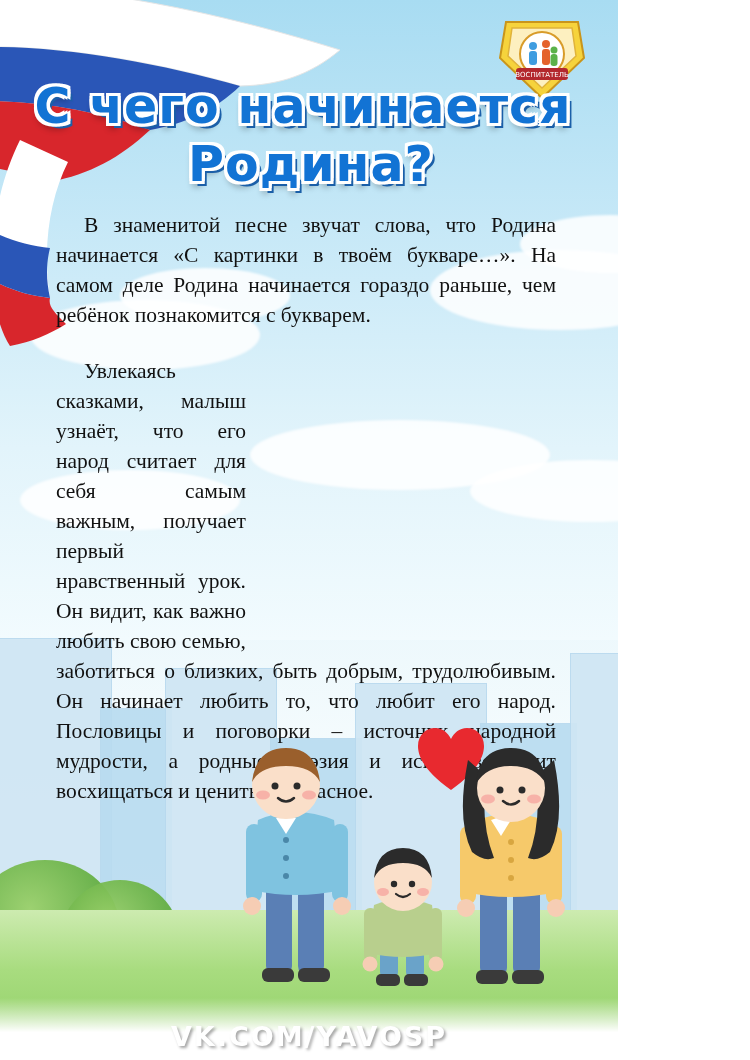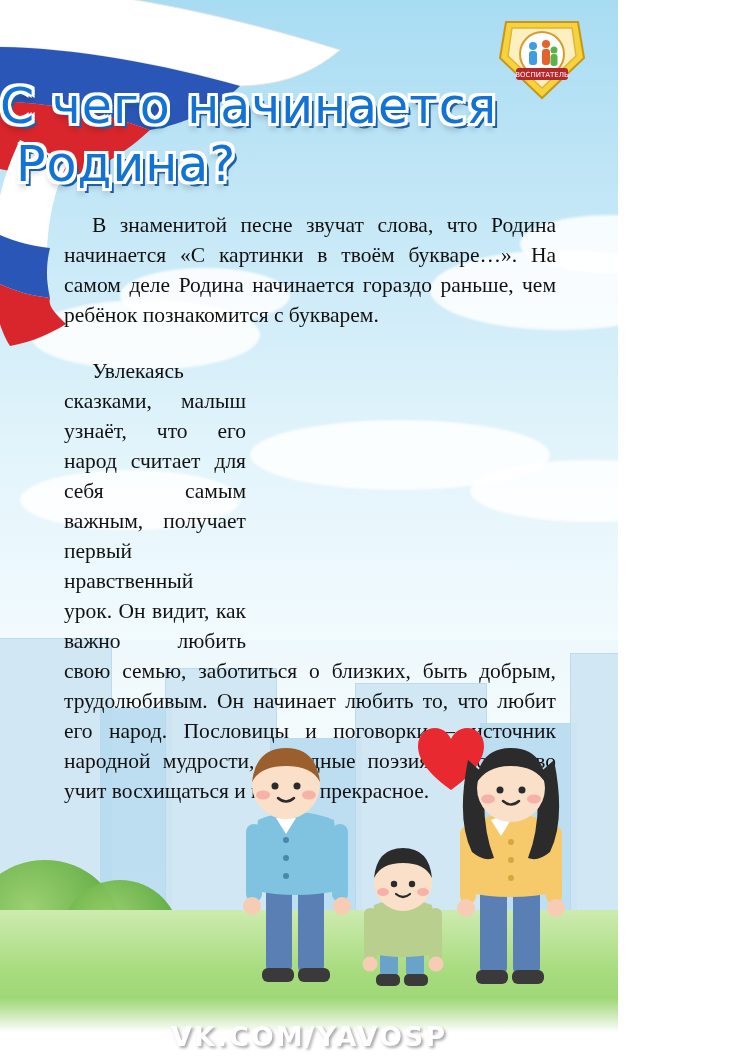--- a/index.html
+++ b/index.html
@@ -89,38 +89,39 @@
     position: absolute;
     right: 28px; top: 18px;
     width: 96px; height: 84px;
   }
 
   
   .title {
     position: absolute;
     left: 0; right: 12px;
     top: 78px;
+    text-align: center;
     font-family: "DejaVu Sans", sans-serif;
-    font-weight: normal;
+    font-weight: bold;
     font-size: 49px;
     line-height: 58px;
     letter-spacing: 1px;
     color: #1273d4;
     -webkit-text-stroke: 0px;
     text-shadow:
        3px 0 0 #fff, -3px 0 0 #fff, 0 3px 0 #fff, 0 -3px 0 #fff,
        3px 3px 0 #fff, -3px 3px 0 #fff, 3px -3px 0 #fff, -3px -3px 0 #fff,
        5px 5px 0 #1b5fa8, 0 6px 6px rgba(0,0,0,.28);
   }
   .title .line2 { display: block; padding-left: 16px; }
 
   
   .content {
     position: absolute;
-    left: 64px;
+    left: 56px;
     right: 62px;
     top: 210px;
   }
   .para {
     font-family: "Liberation Serif", serif;
     font-size: 21.5px;
     line-height: 30px;
     color: #111111;
     text-align: justify;
     text-indent: 28px;

